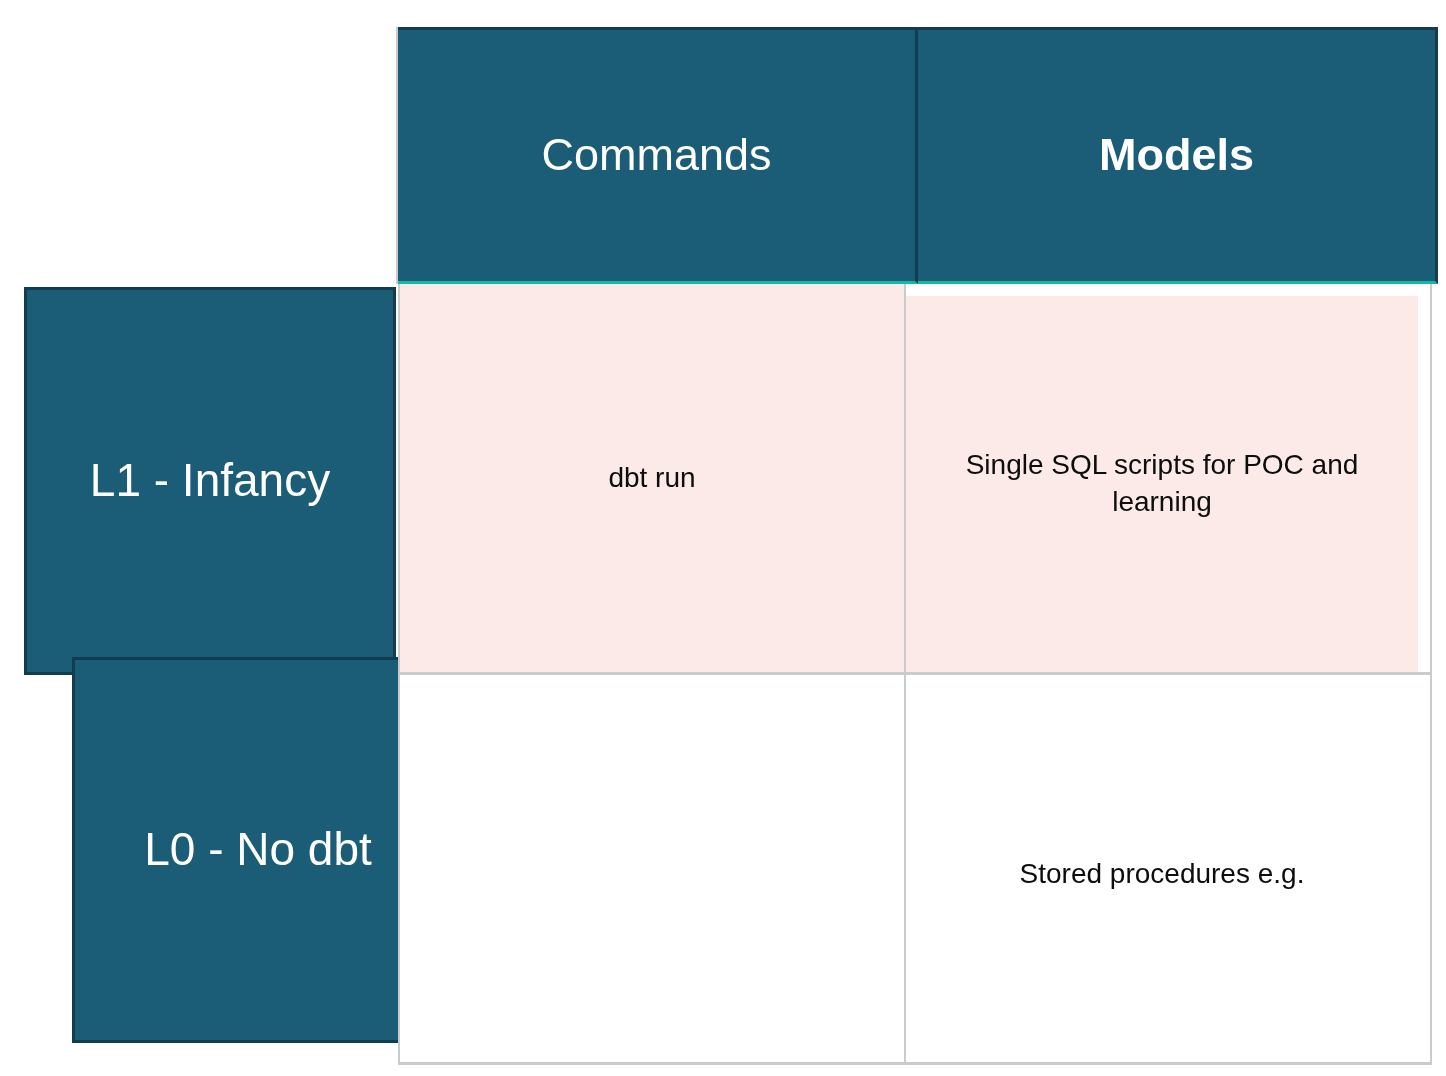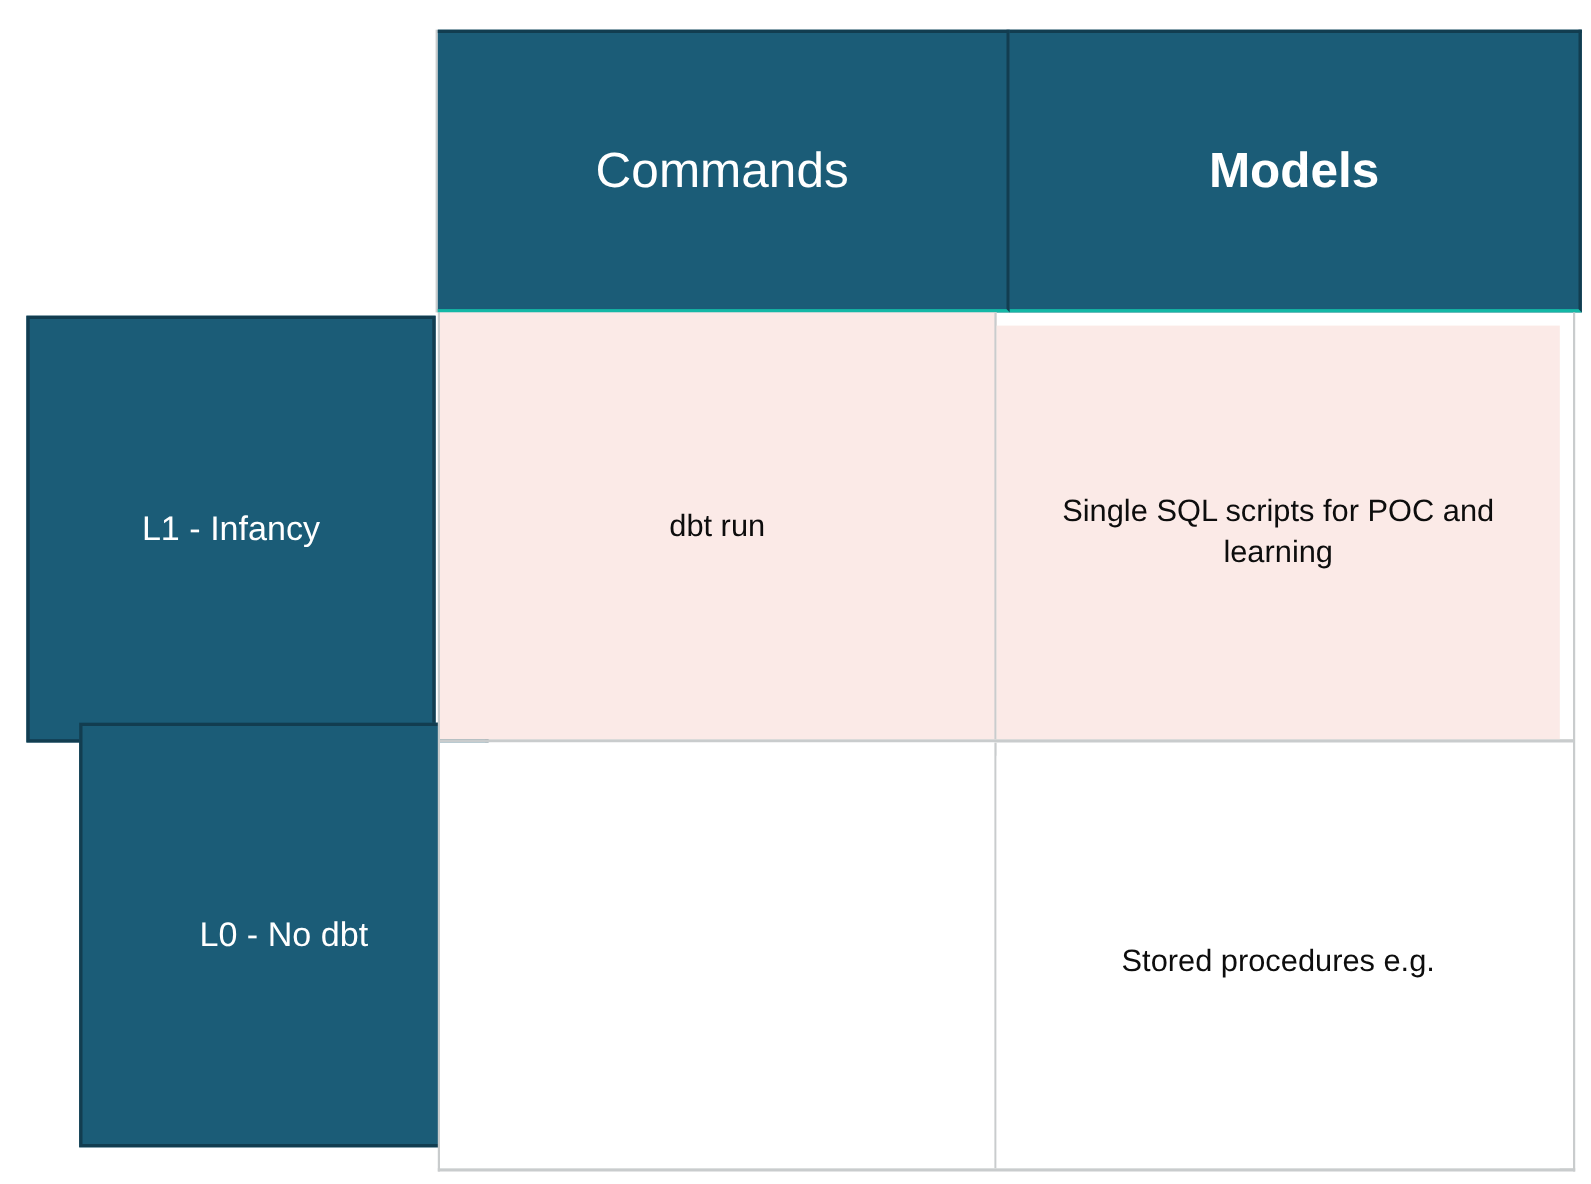--- a/index.html
+++ b/index.html
@@ -54,21 +54,21 @@
     font-weight: bold;
   }
 
   
   .row-header {
     position: absolute;
     left: 24px;
     width: 372px;
     background: #1b5c77;
     color: #ffffff;
-    font-size: 31px;
+    font-size: 46px;
     font-weight: 400;
     display: flex;
     align-items: center;
     justify-content: center;
     line-height: 1.12;
     text-align: center;
     box-sizing: border-box;
     border: 3px solid #123d50;
   }
   .row-header.r1 {

